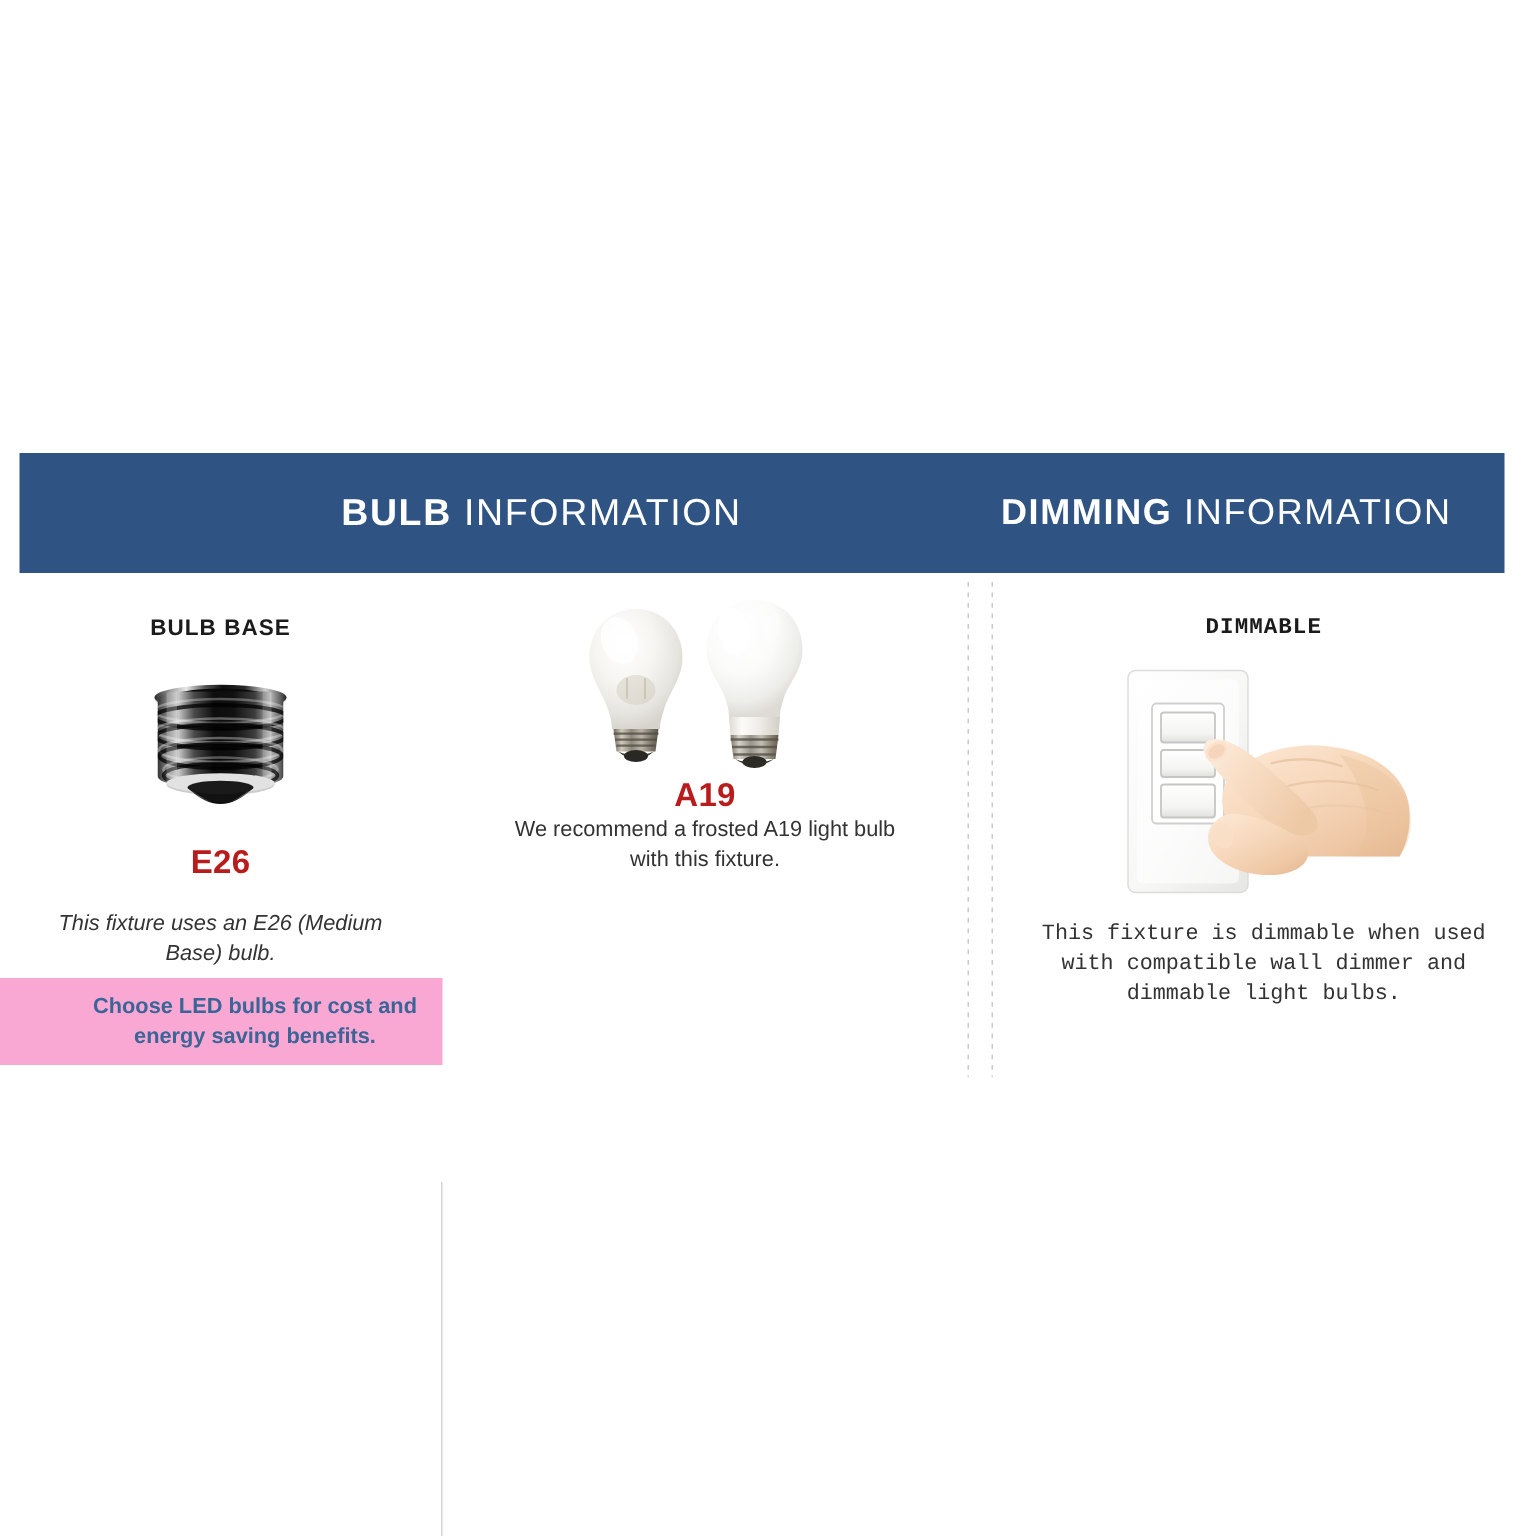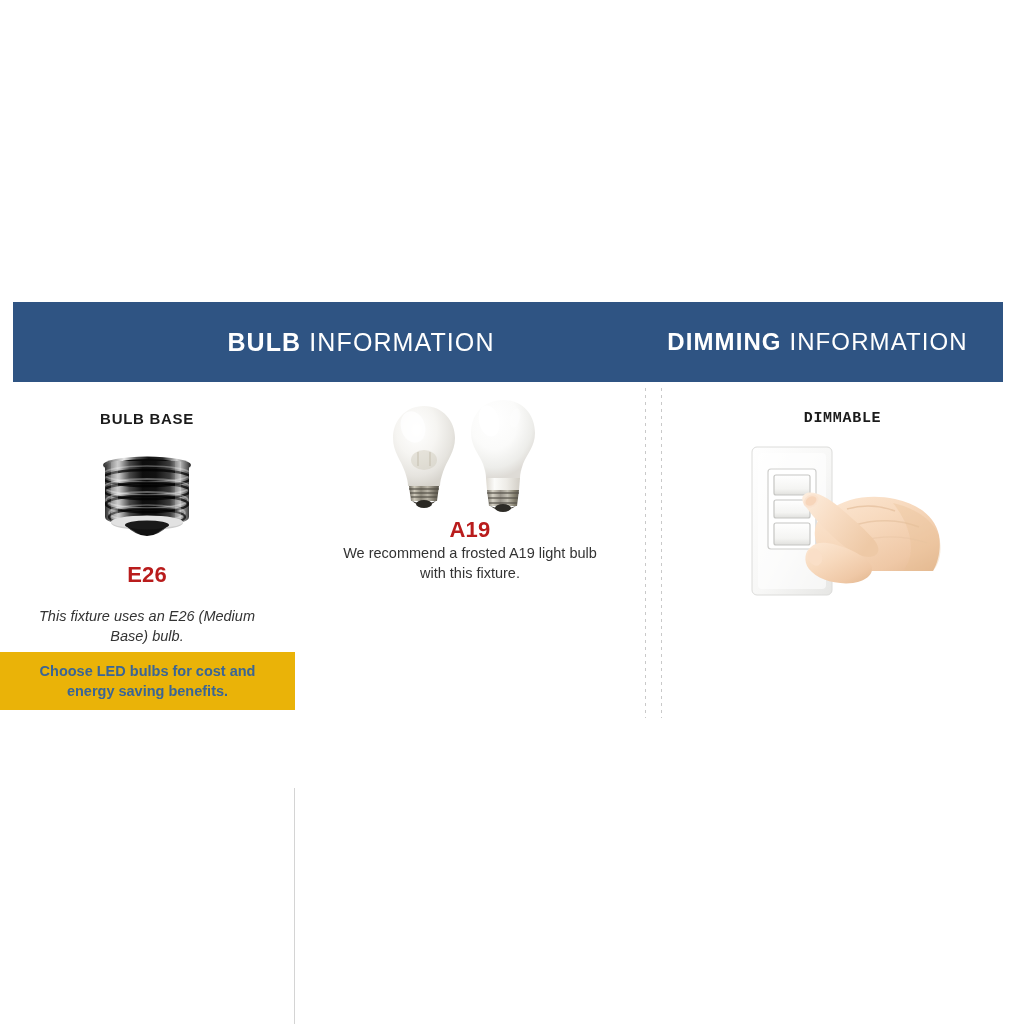--- a/index.html
+++ b/index.html
@@ -114,24 +114,24 @@
   #desc-bulb-shape { width: 280px; }
   #desc-dimmable { width: 300px; margin-top: 14px; }
 
   
   #led-callout {
     position: absolute;
     left: 0px;
     top: 652px;
     width: 295px;
     height: 58px;
-    background: #eab308;
+    background: #f9a8d4;
     display: flex;
     align-items: center;
-    justify-content: center;
+    justify-content: flex-end;
   }
   #led-callout-text {
     font-size: 14.5px;
     line-height: 20px;
     font-weight: 700;
     color: #3a6596;
     text-align: center;
     width: 250px;
   }
 
@@ -436,16 +436,17 @@
                      C 124 142, 132 134, 128 126
                      C 122 116, 100 106, 84 104
                      C 76 103, 71 105, 68 108 Z" fill="url(#skinG2)"></path>
             <ellipse cx="72" cy="118" rx="7" ry="9" fill="#f9dfc8" opacity="0.9" transform="rotate(-24 72 118)"></ellipse>
 
             <path d="M150 64 C 176 70, 194 84, 197 102 C 199 116, 195 126, 190 132 L 160 132 C 172 118, 172 92, 150 64 Z" fill="#e8bf96" opacity="0.35"></path>
           </g>
         </svg>
       </div>
 
+      <div class="desc" id="desc-dimmable">This fixture is dimmable when used with compatible wall dimmer and dimmable light bulbs.</div>
     </div>
   </div>
 
 </div>
 
 </body></html>

